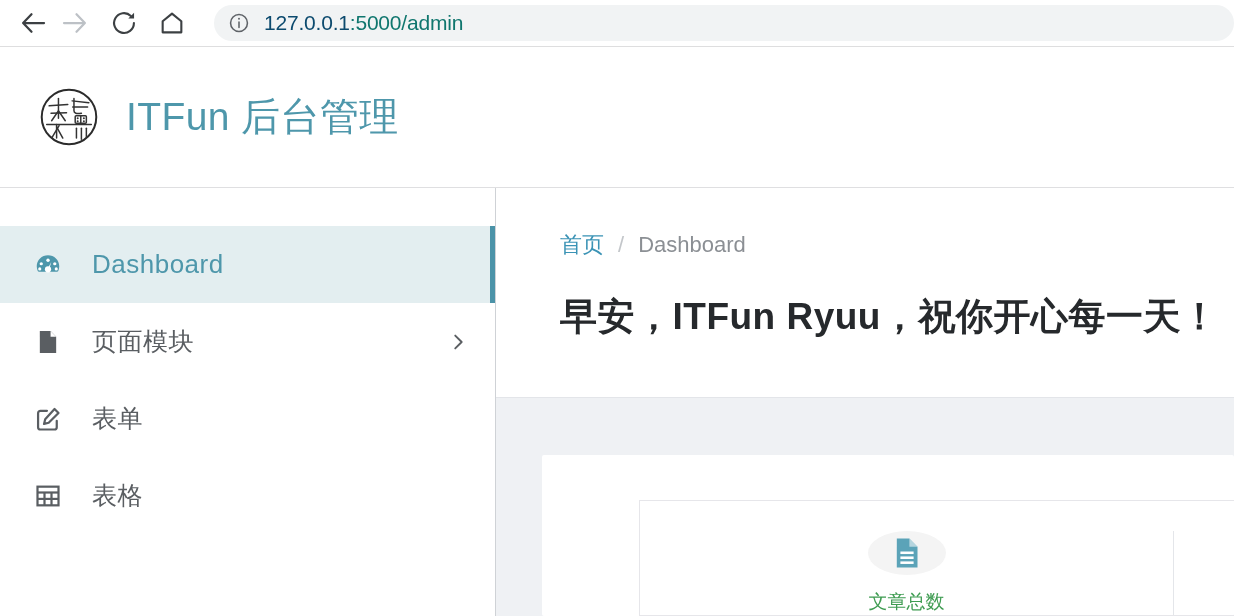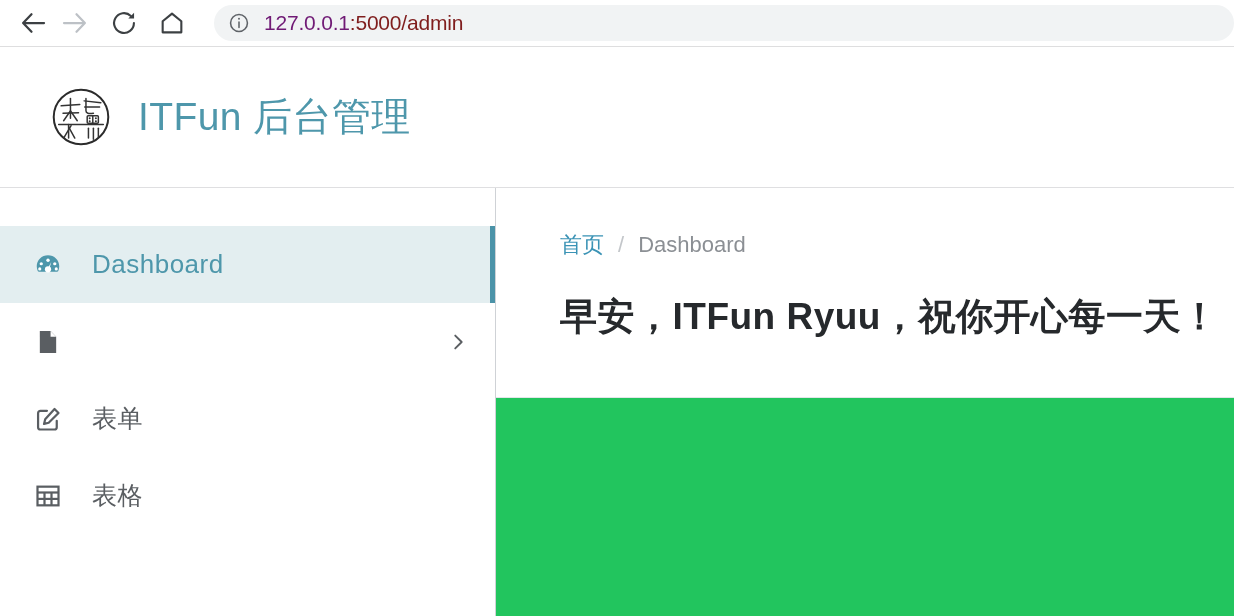--- a/index.html
+++ b/index.html
@@ -38,30 +38,30 @@
     min-width: 0;
   }
   #info-icon { flex: 0 0 auto; margin-right: 14px; display:flex; }
   #url-text {
     font-size: 21px;
     letter-spacing: -0.2px;
     color: #5f6368;
     white-space: nowrap;
     overflow: hidden;
   }
-  #url-text .host { color: #701a75; }
-  #url-text .path { color: #7f1d1d; }
+  #url-text .host { color: #0c4a6e; }
+  #url-text .path { color: #0f766e; }
 
   
   #app-header {
     height: 141px;
     background: #ffffff;
     display: flex;
     align-items: center;
-    padding-left: 50px;
+    padding-left: 38px;
     border-bottom: 1px solid #dfdfe1;
   }
   #brand-logo {
     width: 62px; height: 62px;
     flex: 0 0 auto;
     margin-right: 26px;
   }
   #brand-title {
     font-size: 39px;
     color: #4e97ab;
@@ -126,21 +126,21 @@
     transform: translateY(-50%);
     display: flex;
   }
 
   
   #main {
     flex: 1 1 auto;
     display: flex;
     flex-direction: column;
     min-width: 0;
-    background: #22c55e;
+    background: #a16207;
   }
   #main-head {
     background: #ffffff;
     padding: 42px 0 0 64px;
     height: 210px;
     border-bottom: 1px solid #e3e5e9;
     flex: 0 0 210px;
   }
   #breadcrumb {
     font-size: 22px;
@@ -307,20 +307,21 @@
       <span class="side-label">Dashboard</span>
     </div>
 
     <div class="side-item">
       <span class="side-icon">
         <svg width="28" height="28" viewBox="0 0 24 24" fill="#5a5e62">
           <path d="M5 2.6h9.2L19 7.4V21.4H5z"></path>
           <path d="M14.2 2.6 L19 7.4 H14.2 Z" fill="#ffffff"></path>
         </svg>
       </span>
+      <span class="side-label">页面模块</span>
       <span class="side-chevron">
         <svg width="22" height="22" viewBox="0 0 24 24" fill="none" stroke="#5a5e62" stroke-width="2.1" stroke-linecap="round" stroke-linejoin="round">
           <polyline points="9,5 16,12 9,19"></polyline>
         </svg>
       </span>
     </div>
 
     <div class="side-item">
       <span class="side-icon">
         <svg width="28" height="28" viewBox="0 0 24 24" fill="none" stroke="#5a5e62" stroke-width="1.9" stroke-linecap="round" stroke-linejoin="round">
@@ -350,15 +351,35 @@
 
     <div id="main-head">
       <div id="breadcrumb">
         <span class="crumb-link">首页</span>
         <span class="crumb-sep">/</span>
         <span class="crumb-current">Dashboard</span>
       </div>
       <h1 id="greeting">早安，ITFun Ryuu，祝你开心每一天！</h1>
     </div>
 
+    <div id="content-area">
+      <section id="dash-card">
+        <div id="card-panel">
+          <div class="panel-col">
+            <span class="panel-icon-circle">
+              <svg width="36" height="36" viewBox="0 0 24 24" fill="#5ba3b8">
+                <path d="M5.2 2.4h8.4L19 7.8v13.8H5.2z"></path>
+                <path d="M13.6 2.4 19 7.8 h-5.4 z" fill="#ffffff" opacity="0.55"></path>
+                <g fill="#ffffff">
+                  <rect x="7.6" y="11" width="8.8" height="1.7"></rect>
+                  <rect x="7.6" y="14.3" width="8.8" height="1.7"></rect>
+                  <rect x="7.6" y="17.6" width="8.8" height="1.7"></rect>
+                </g>
+              </svg>
+            </span>
+            <span class="panel-label">文章总数</span>
+          </div>
+        </div>
+      </section>
+    </div>
 
   </main>
 </div>
 
 </body></html>

